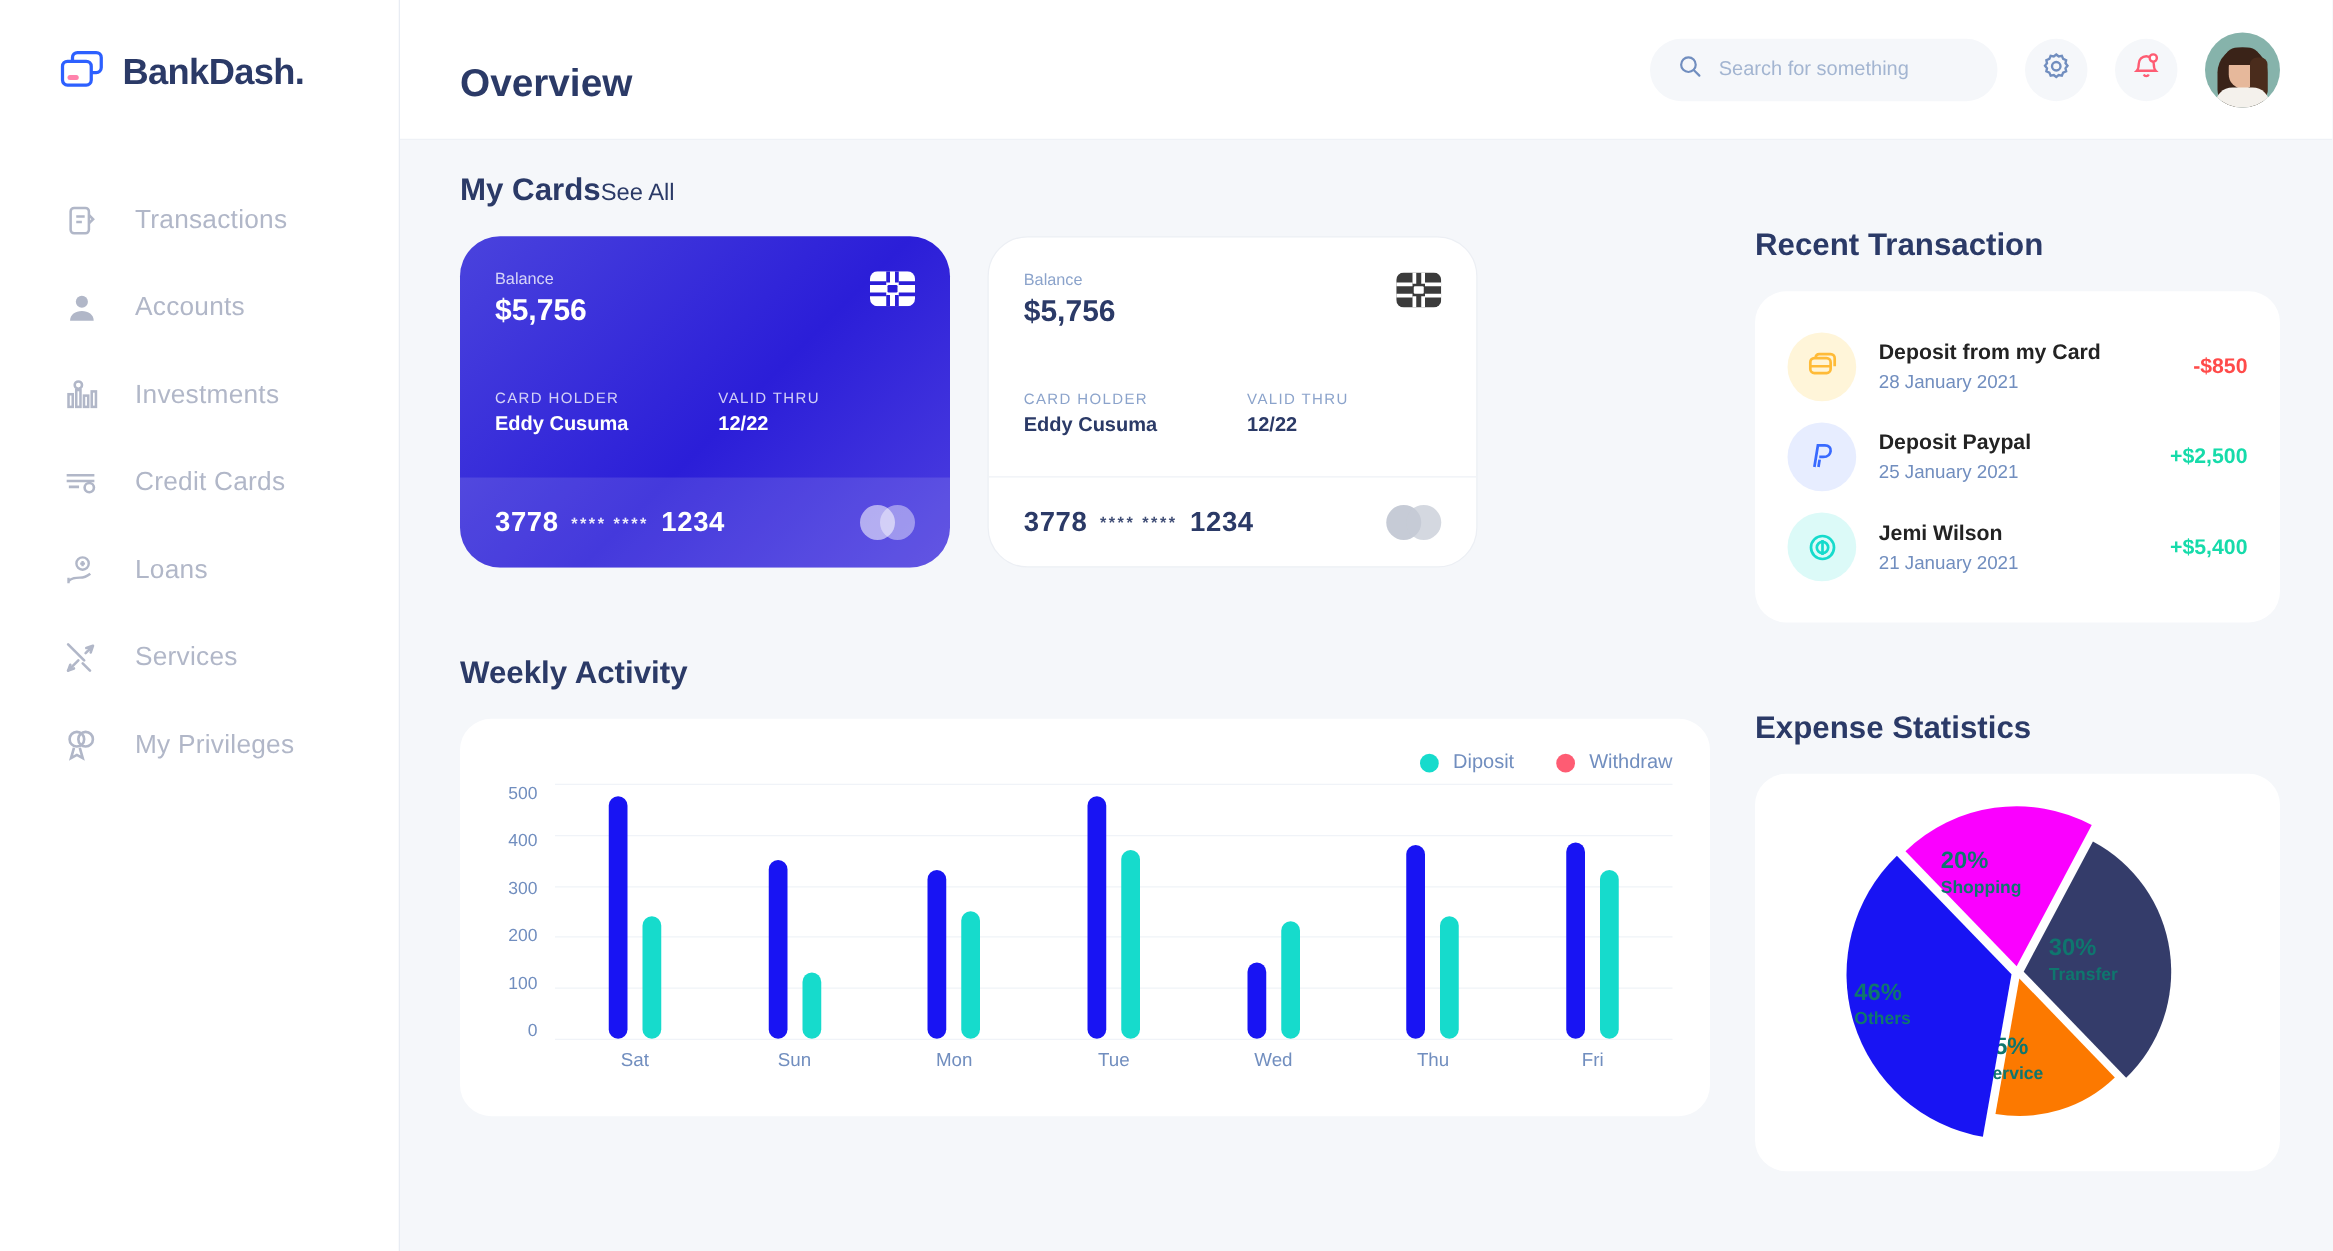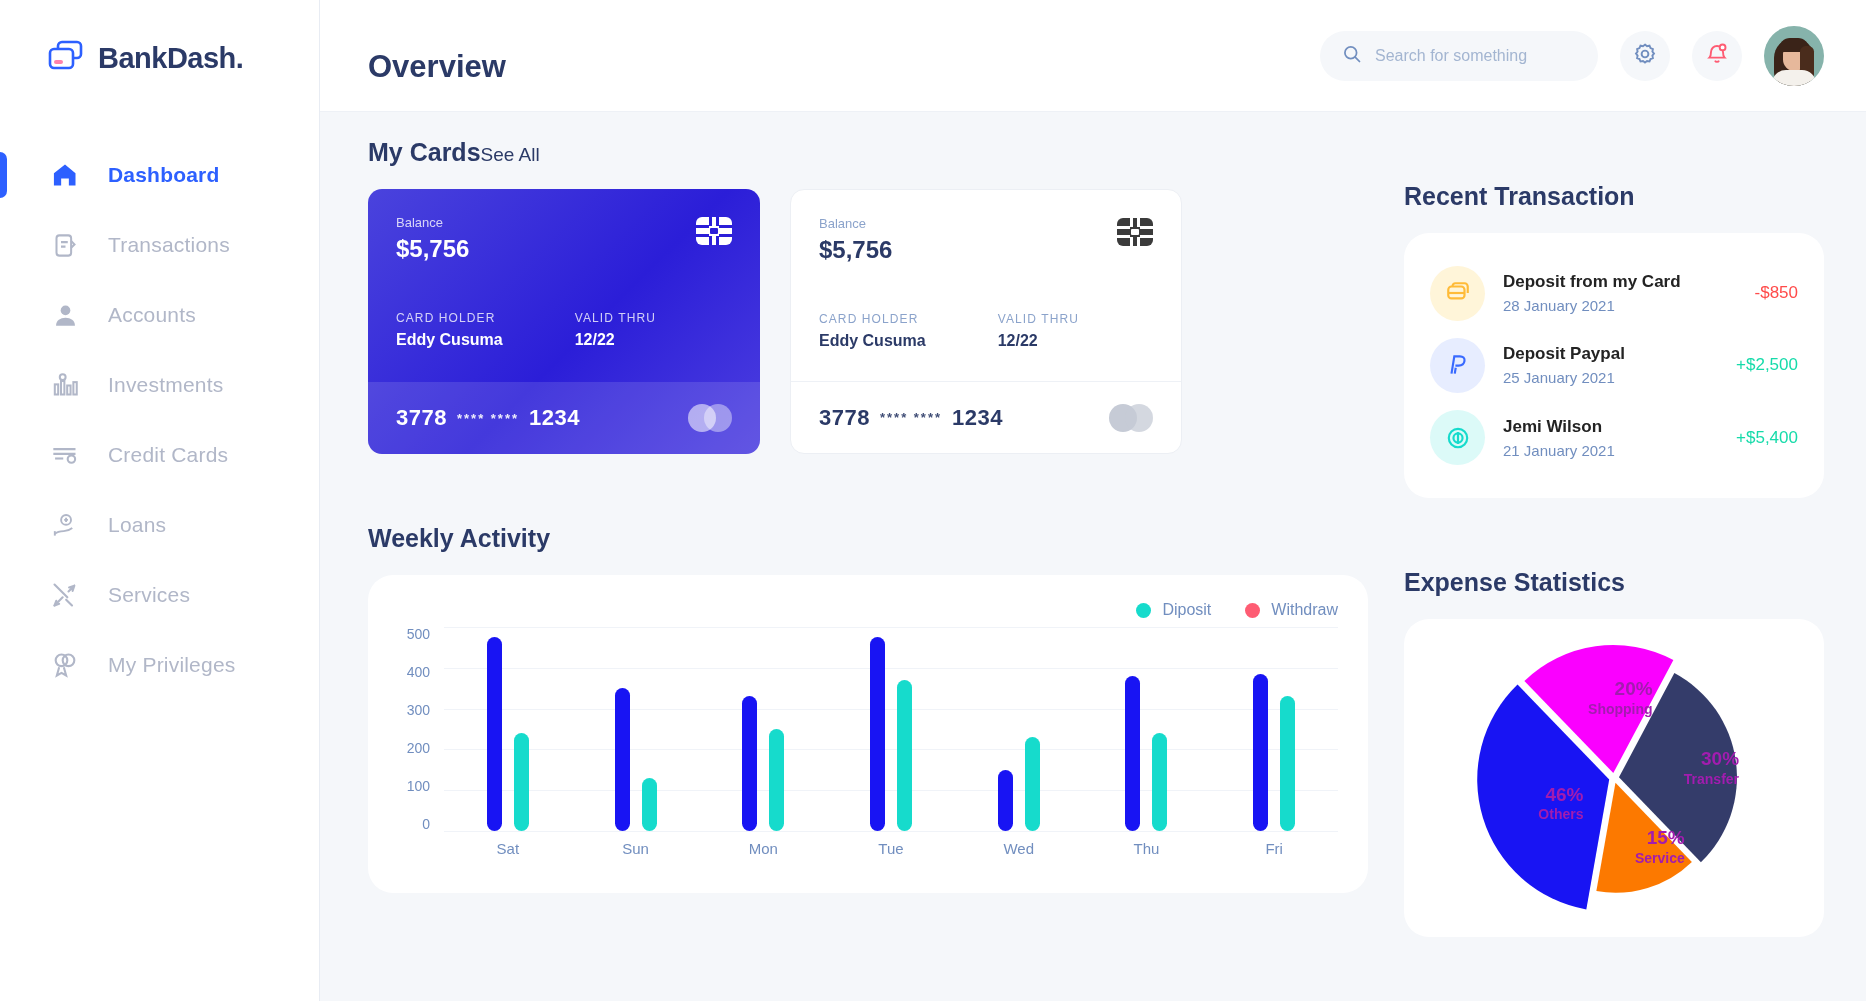--- a/index.html
+++ b/index.html
@@ -68,21 +68,21 @@
   .row { display: flex; gap: 36px; }
   .col-left { flex: 1; min-width: 0; }
   .col-right { width: 420px; flex-shrink: 0; margin-top: 44px; }
   .sec-head { display: flex; align-items: baseline; justify-content: flex-start; margin-bottom: 22px; }
   .sec-title { font-size: 25px; font-weight: 600; color: #2b3a67; }
   .see-all { font-size: 19px; color: #2b3a67; cursor: pointer; font-weight: 500; }
 
   
   .cards-wrap { display: flex; gap: 30px; }
   .bank-card {
-    width: 392px; height: 265px; border-radius: 14px; flex-shrink: 0;
+    width: 392px; height: 265px; border-radius: 32px; flex-shrink: 0;
     display: flex; flex-direction: column; position: relative; overflow: hidden;
   }
   .bank-card.blue { background: linear-gradient(135deg,#4a43dd 0%,#2b1ed8 55%,#4d3fe0 100%); color: #fff; }
   .bank-card.white { background: #fff; color: #2b3a67; border: 1px solid #eceff4; }
   .bc-top { padding: 26px 28px 0 28px; flex: 1; }
   .bc-balance-label { font-size: 13px; opacity: .78; margin-bottom: 5px; }
   .bank-card.white .bc-balance-label { color: #8ba3cb; opacity: 1; }
   .bc-balance { font-size: 24px; font-weight: 600; }
   .bc-meta { display: flex; gap: 72px; margin-top: 48px; }
   .bc-meta-label { font-size: 12px; letter-spacing: 1.1px; opacity: .78; margin-bottom: 6px; }
@@ -104,21 +104,21 @@
   .mc-logo .l { left: 0; } .mc-logo .r { right: 0; opacity: .75; }
 
   
   .panel { background: #fff; border-radius: 25px; }
   .tx-panel { padding: 24px 26px; height: 265px; display: flex; flex-direction: column; justify-content: space-around; }
   .tx-row { display: flex; align-items: center; gap: 18px; }
   .tx-icon { width: 55px; height: 55px; border-radius: 50%; display: flex; align-items: center; justify-content: center; flex-shrink: 0; }
   .tx-info { flex: 1; min-width: 0; }
   .tx-title { font-size: 17px; font-weight: 600; color: #232323; margin-bottom: 5px; }
   .tx-date { font-size: 15px; color: #718ebf; }
-  .tx-amt { font-size: 17px; font-weight: 400; white-space: nowrap; }
+  .tx-amt { font-size: 17px; font-weight: 700; white-space: nowrap; }
 
   
   .chart-panel { padding: 26px 30px 14px 30px; height: 318px; position: relative; }
   .legend { display: flex; justify-content: flex-end; gap: 34px; margin-bottom: 8px; }
   .legend-item { display: flex; align-items: center; gap: 11px; font-size: 16px; color: #718ebf; }
   .legend-dot { width: 15px; height: 15px; border-radius: 50%; }
   .plot { display: flex; height: 232px; }
   .y-axis { width: 46px; display: flex; flex-direction: column; justify-content: space-between;
             align-items: flex-end; padding-right: 14px; padding-bottom: 28px; }
   .y-tick { font-size: 14px; color: #718ebf; line-height: 1; }
@@ -128,21 +128,21 @@
   .day-col { flex: 1; display: flex; align-items: flex-end; justify-content: center; gap: 12px; position: relative; }
   .bar { width: 15px; border-radius: 10px; }
   .bar.dep { background: #16dbcc; }
   .bar.wdr { background: #1814f3; }
   .x-label { position: absolute; bottom: -26px; left: 0; right: 0; text-align: center; font-size: 15px; color: #718ebf; }
 
   
   .pie-panel { height: 318px; display: flex; align-items: center; justify-content: center; }
   .pie-wrap { position: relative; width: 290px; height: 290px; }
   .slice { position: absolute; left: 0; top: 0; width: 290px; height: 290px; }
-  .slice-label { position: absolute; color: #a21caf; text-align: right; font-weight: 700; line-height: 1.25; pointer-events: none; }
+  .slice-label { position: absolute; color: #0f766e; text-align: left; font-weight: 700; line-height: 1.25; pointer-events: none; }
   .slice-pct { font-size: 19px; }
   .slice-name { font-size: 14px; }
 </style>
 </head>
 <body>
 
 <div class="app">
 
   <aside class="sidebar">
     <div class="logo-row">
@@ -150,28 +150,20 @@
         <svg width="36" height="32" viewBox="0 0 36 32">
           <rect x="10" y="2" width="23" height="16" rx="4" fill="none" stroke="#2d60ff" stroke-width="2.6"></rect>
           <rect x="2" y="9" width="23" height="19" rx="4" fill="#fff" stroke="#2d60ff" stroke-width="2.6"></rect>
           <rect x="6" y="20" width="9" height="4" rx="2" fill="#ff82ac"></rect>
         </svg>
       </span>
       <span class="logo-text">BankDash.</span>
     </div>
 
     <nav class="nav">
-      <div class="nav-item active">
-        <span class="nav-icon">
-          <svg width="28" height="28" viewBox="0 0 24 24" fill="#2d60ff">
-              <path d="M12 3 2.5 10.6V21h6.2v-6.1h6.6V21H21V10.6z"></path>
-            </svg>
-        </span>
-        <span class="nav-label">Dashboard</span>
-      </div>
 
       <div class="nav-item">
         <span class="nav-icon">
           <svg width="27" height="27" viewBox="0 0 24 24" fill="none" stroke="#b1b7c8" stroke-width="1.8">
             <rect x="4" y="3" width="13" height="18" rx="2.5"></rect>
               <path d="M8 9h6M8 13h4"></path>
               <path d="M17 8l3 3-3 3"></path>
           </svg>
         </span>
         <span class="nav-label">Transactions</span>

